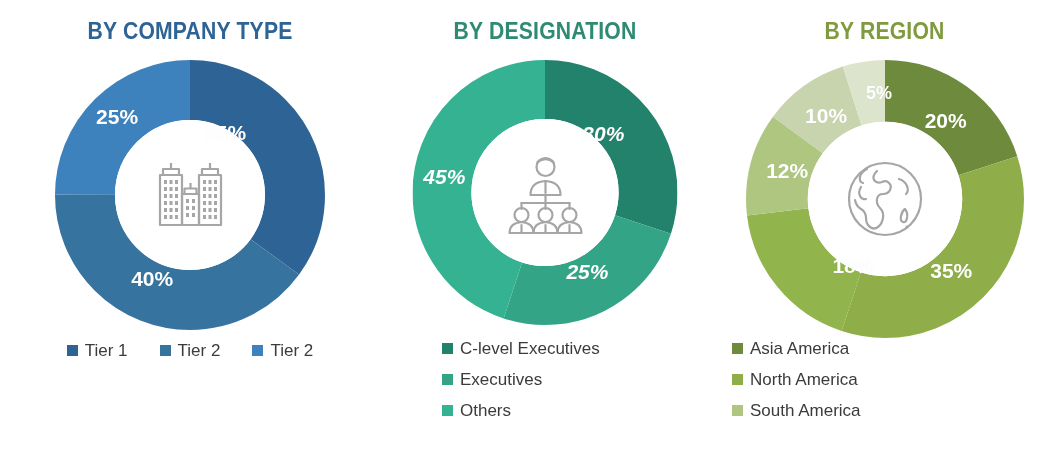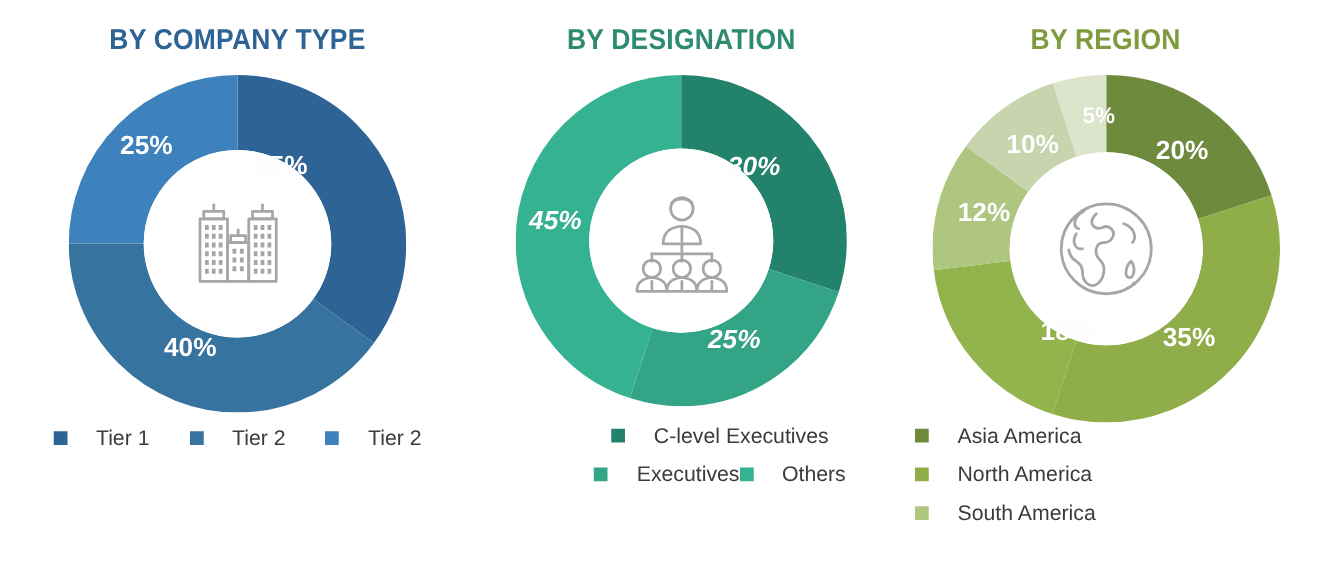--- a/index.html
+++ b/index.html
@@ -95,21 +95,21 @@
     flex-wrap: wrap;
     justify-content: center;
   }
   #legend-company {
     top: 342px;
     gap: 0px;
   }
   #legend-company .legend-item { margin: 0 16px; }
   #legend-design {
     top: 340px;
-    flex-direction: row;
+    flex-direction: column;
     align-items: flex-start;
     padding-left: 62px;
     box-sizing: border-box;
   }
   #legend-design .legend-item { margin-bottom: 14px; }
   #legend-region {
     top: 340px;
     padding-left: 22px;
     box-sizing: border-box;
     justify-content: flex-start;
@@ -119,21 +119,20 @@
     margin-bottom: 14px;
   }
 
   .legend-item {
     display: flex;
     align-items: center;
     font-family: "Liberation Sans", sans-serif;
     font-size: 17px;
     color: #3b3b3b;
     line-height: 1;
-    gap: 16px;
   }
   .legend-swatch {
     width: 11px;
     height: 11px;
     margin-right: 7px;
     flex: 0 0 auto;
     display: inline-block;
   }
   .legend-label { white-space: nowrap; }
 </style>

